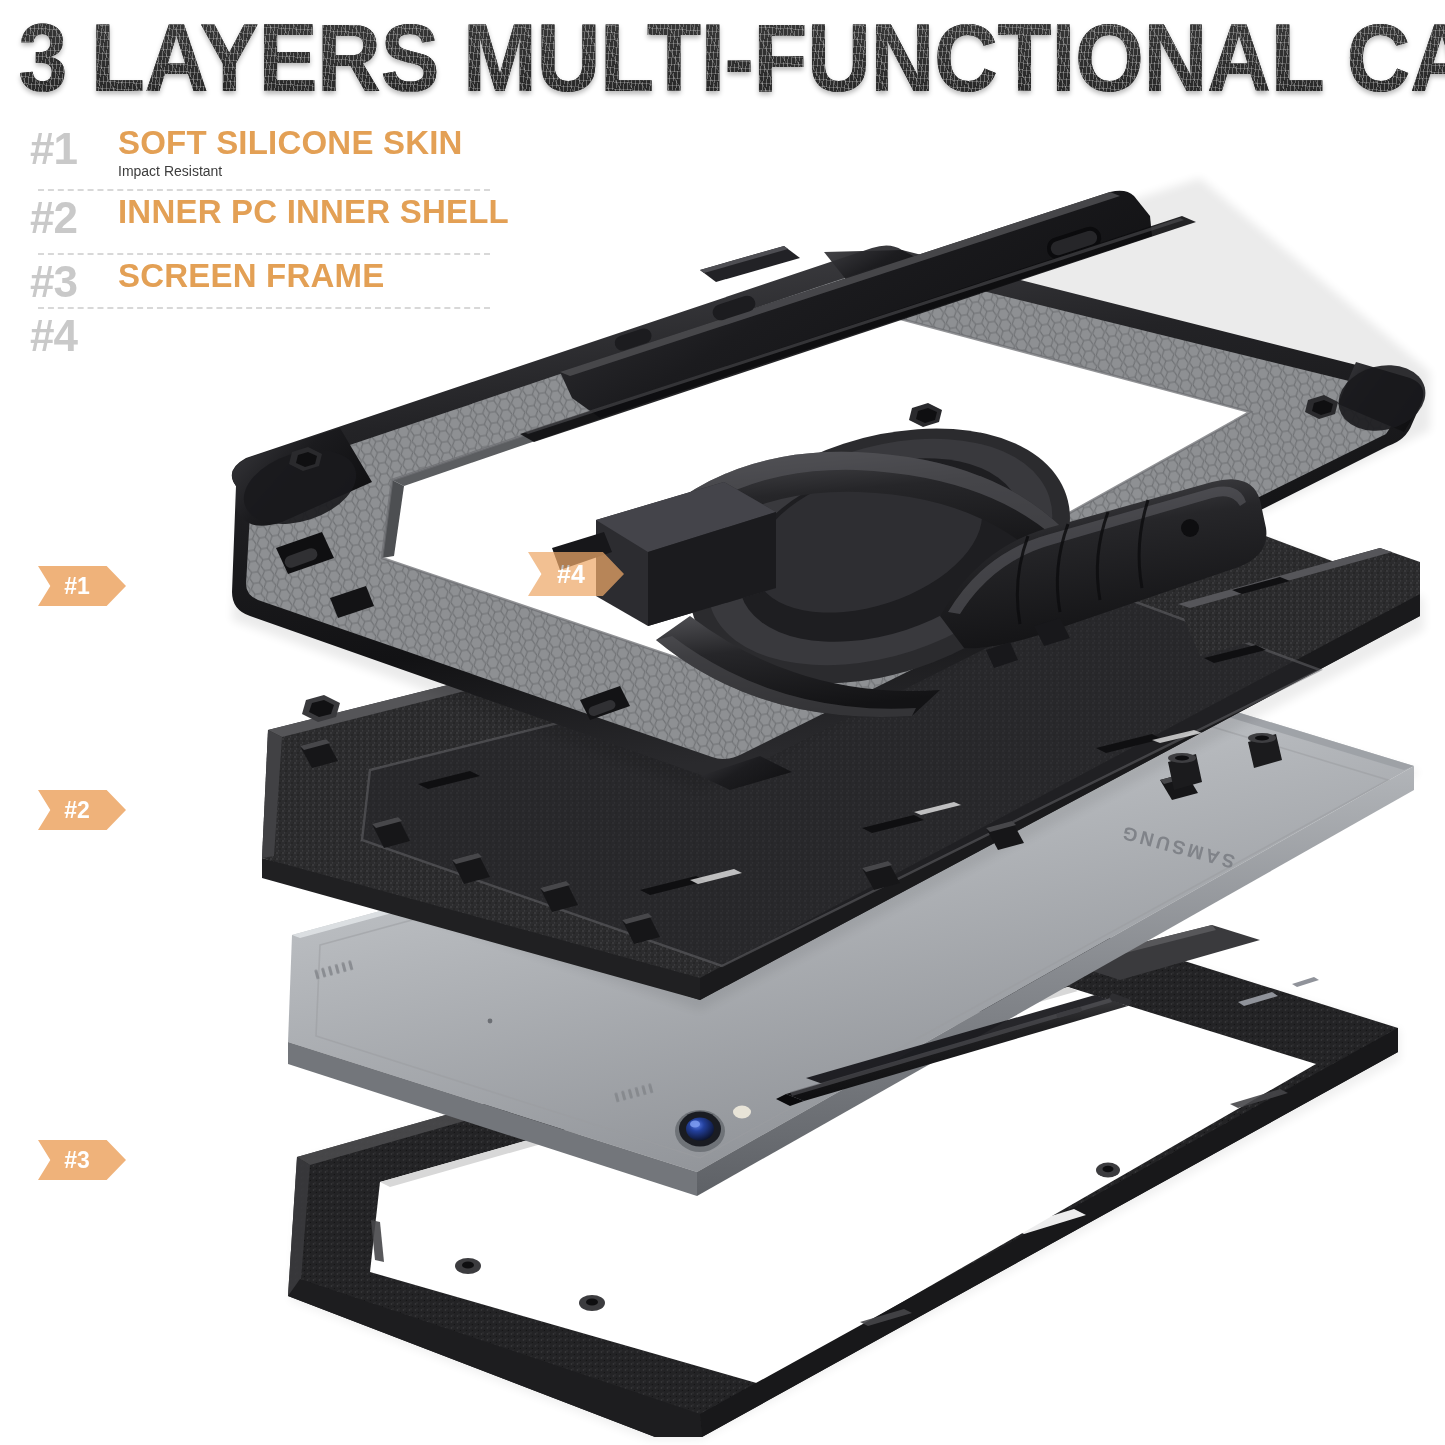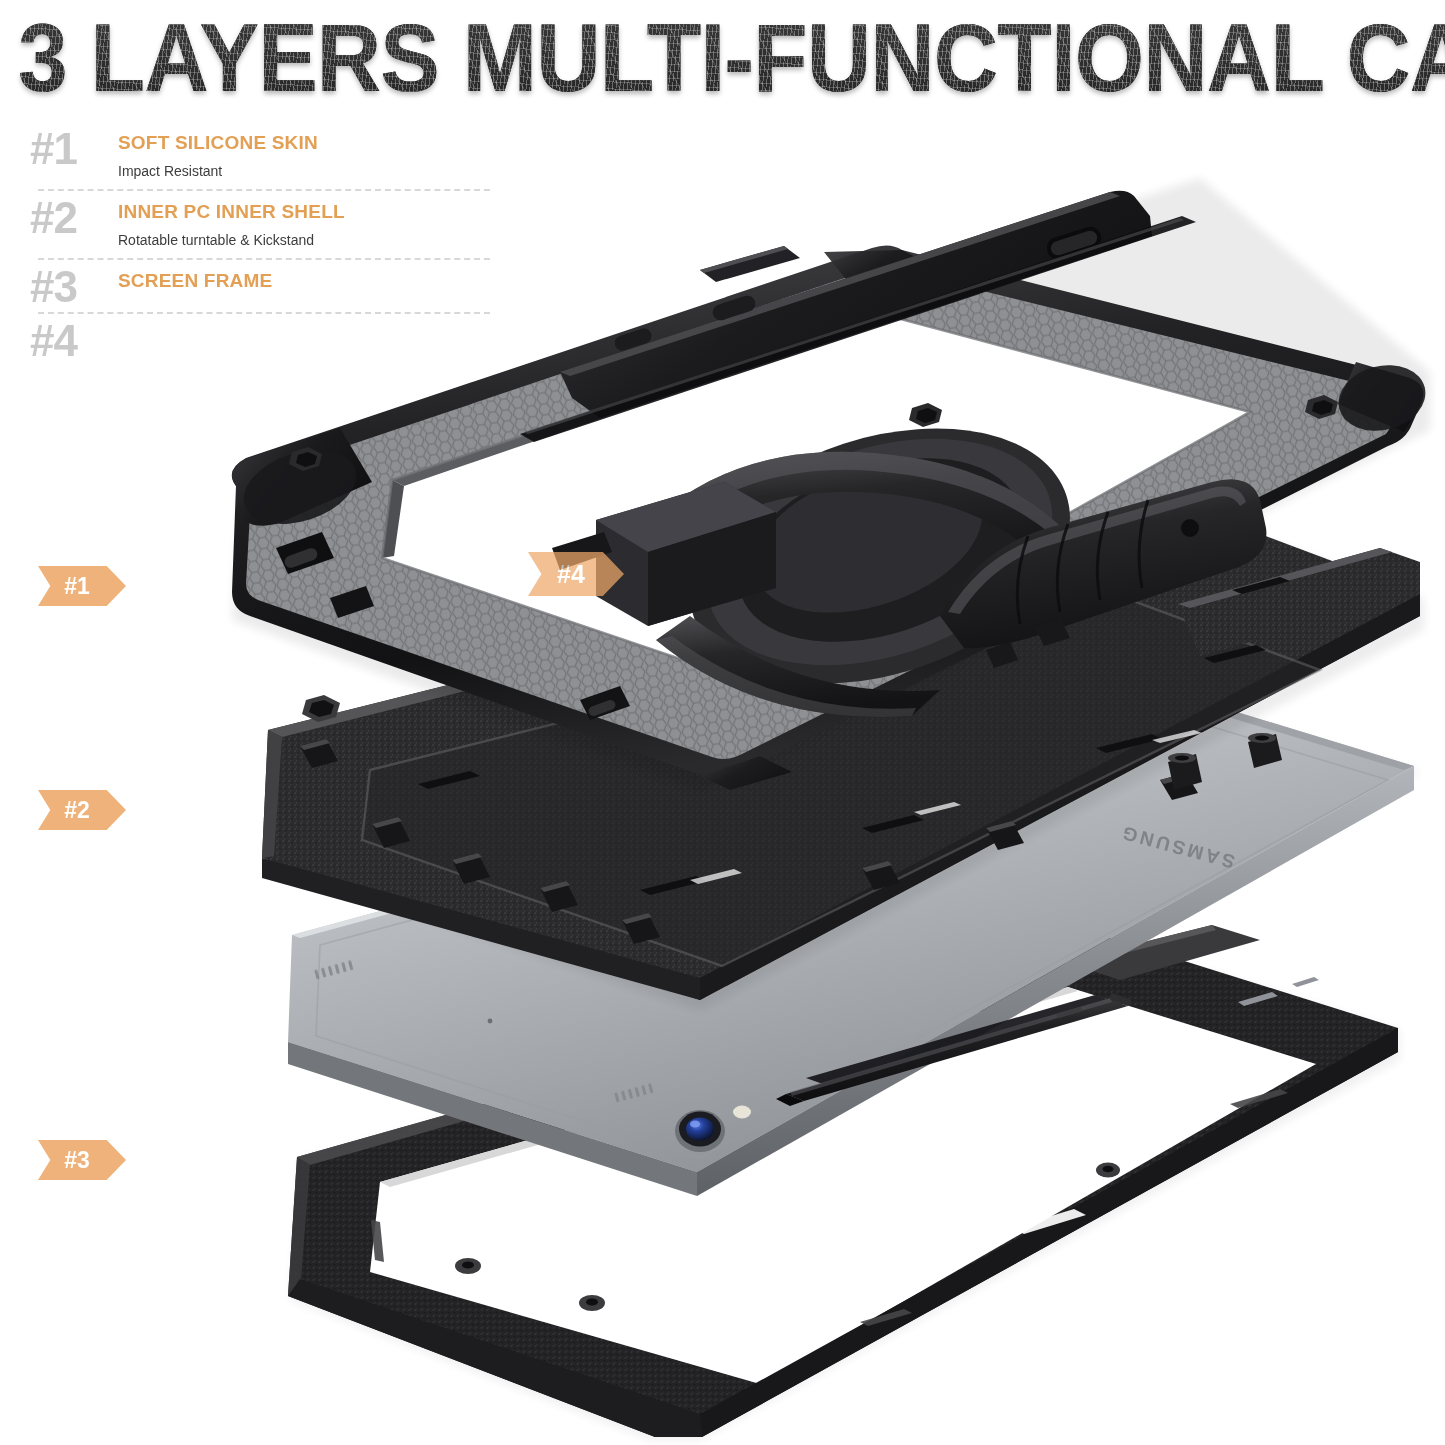--- a/index.html
+++ b/index.html
@@ -35,21 +35,21 @@
     pointer-events:none;
   }
 
   
   #features{position:absolute;left:30px;top:128px;width:470px;}
   .feat{position:relative;padding-left:88px;min-height:52px;}
   .feat .num{
     position:absolute;left:0;top:-4px;
     font-size:44px;font-weight:bold;color:#c9c9c9;letter-spacing:-1px;
   }
-  .feat .ttl{font-size:19px;font-weight:bold;color:#e3a055;letter-spacing:.2px;
+  .feat .ttl{font-size:33px;font-weight:bold;color:#e3a055;letter-spacing:.2px;
              line-height:30px;white-space:nowrap;}
   .feat .sub{font-size:14px;color:#3d3d3d;line-height:27px;white-space:nowrap;}
   .divider{border-top:2px dashed #d8d8d8;margin:4px 0 6px 8px;width:452px;}
 
   
   .badge{
     position:absolute;height:40px;width:88px;
     background:#eda868;
     clip-path:polygon(0 0,78% 0,100% 50%,78% 100%,0 100%,14% 50%);
     display:flex;align-items:center;justify-content:center;
@@ -76,21 +76,20 @@
   <div class="feat">
     <span class="num">#1</span>
     <div class="ttl">SOFT SILICONE SKIN</div>
     <div class="sub">Impact Resistant</div>
   </div>
   <div class="divider"></div>
 
   <div class="feat">
     <span class="num">#2</span>
     <div class="ttl">INNER PC INNER SHELL</div>
-    <div class="sub">Rotatable turntable &amp; Kickstand</div>
   </div>
   <div class="divider"></div>
 
   <div class="feat" style="min-height:42px;">
     <span class="num">#3</span>
     <div class="ttl">SCREEN FRAME</div>
     <div class="sub"></div>
   </div>
   <div class="divider"></div>
 

